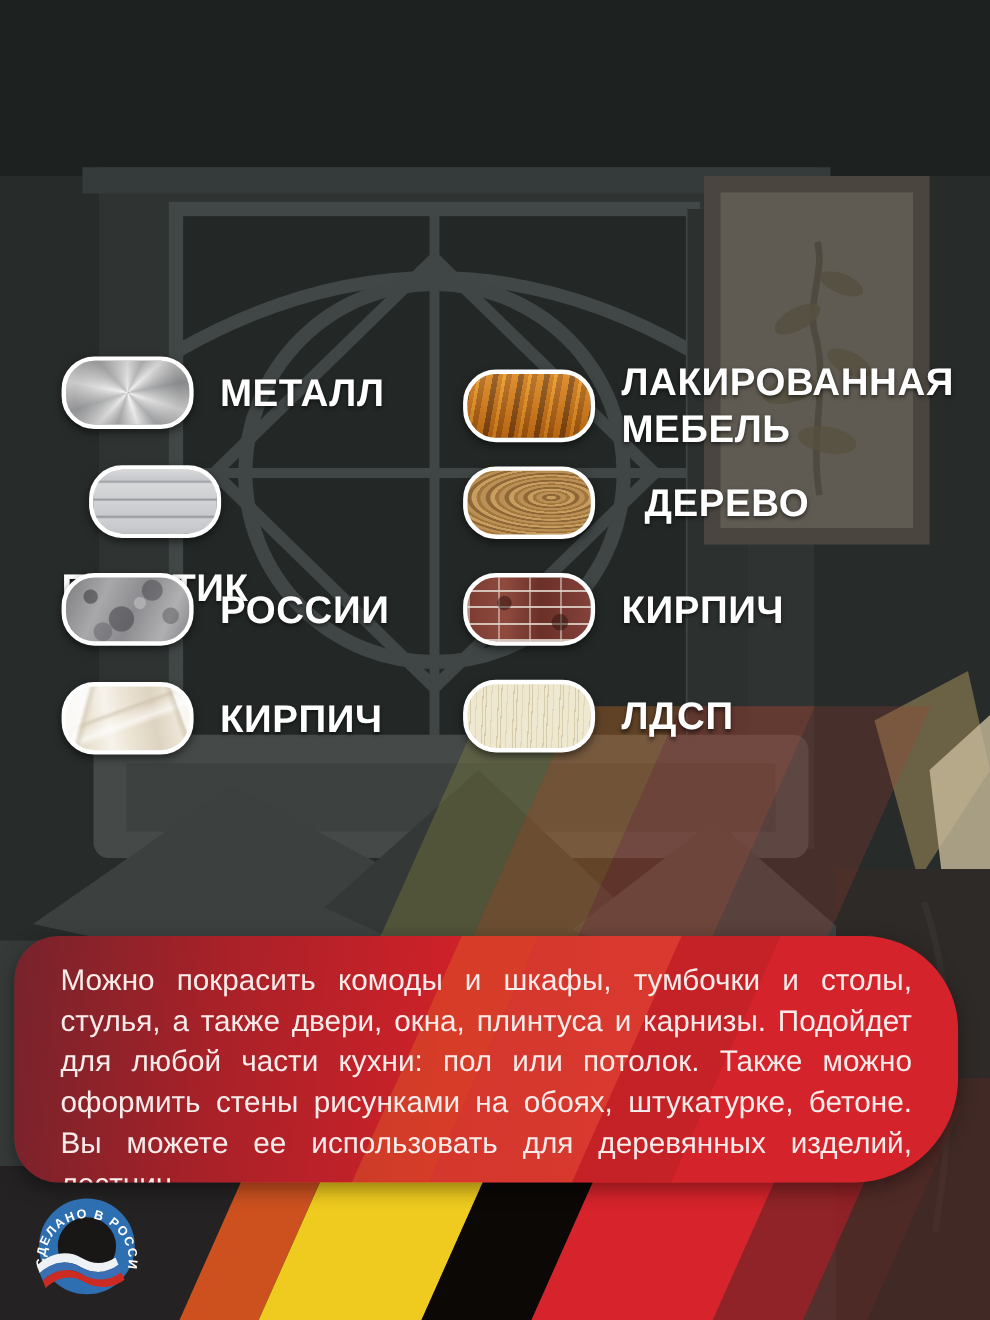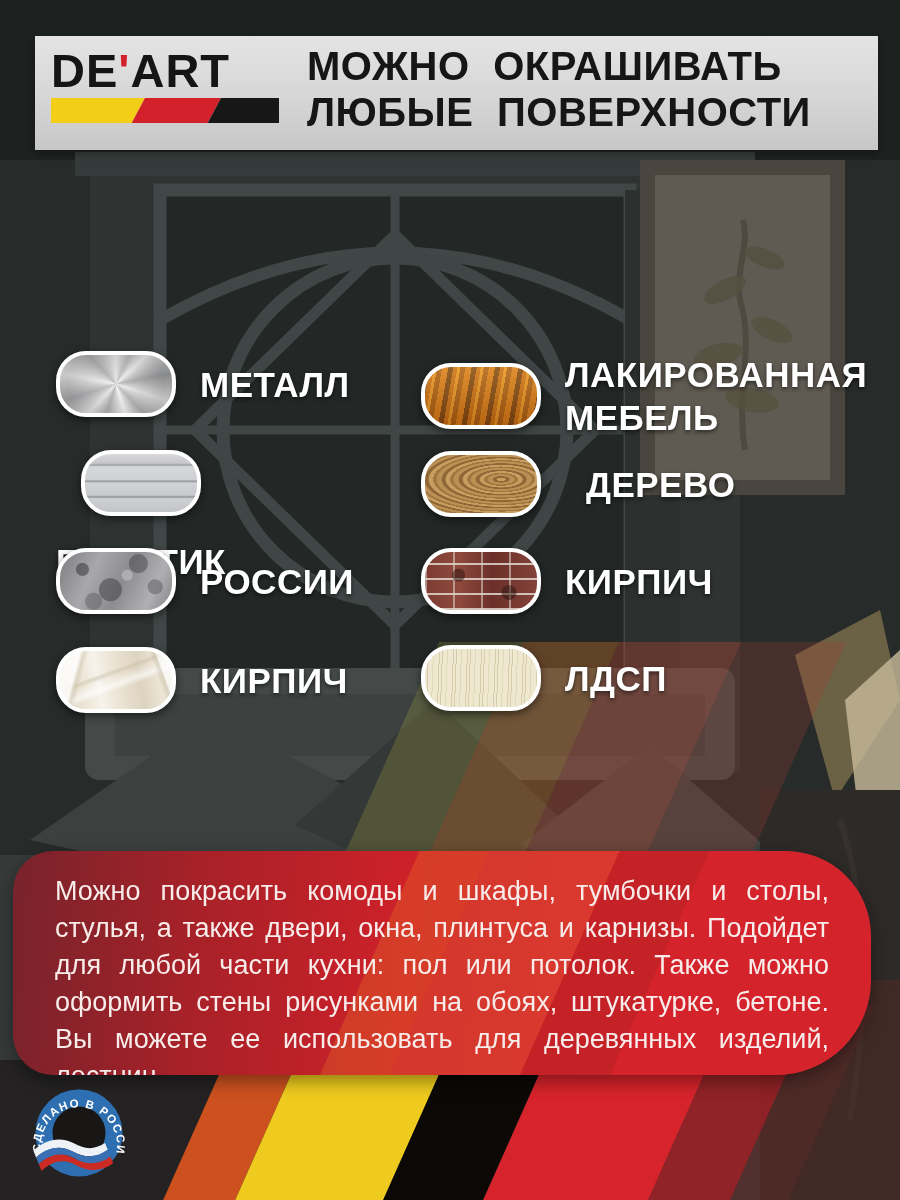--- a/index.html
+++ b/index.html
@@ -36,21 +36,21 @@
   .logo-text .ap{color:#d3212b;}
   .logo-bar{position:relative;width:228px;height:25px;margin-top:4px;overflow:hidden;}
   .logo-bar .seg{position:absolute;top:0;height:25px;transform:skewX(-28deg);transform-origin:top left;}
   .lb1{left:-18px;width:112px;background:#f2ce17;}
   .lb2{left:94px;width:76px;background:#d3212b;}
   .lb3{left:170px;width:80px;background:#171717;}
   .title{position:absolute;left:272px;top:7px;width:565px;color:#161616;
     font-size:40px;line-height:46px;font-weight:800;letter-spacing:.5px;word-spacing:12px;}
 
   
-  .swatch-row{position:absolute;display:flex;align-items:center;gap:24px;z-index:2;margin-top:27px;}
+  .swatch-row{position:absolute;display:flex;align-items:center;gap:24px;z-index:2;}
   .pill{width:112px;height:58px;border-radius:30px;border:4px solid #fff;flex:0 0 auto;
         box-shadow:0 3px 8px rgba(0,0,0,.55);}
   .swatch-label{color:#fff;font-size:35px;font-weight:700;letter-spacing:.5px;
         text-shadow:0 2px 4px rgba(0,0,0,.6);line-height:43px;}
   .rt .swatch-label{width:330px;}
   .row-l1{left:56px;top:324px;} .row-l2{left:56px;top:423px;flex-direction:column;}
   .row-l3{left:56px;top:521px;} .row-l4{left:56px;top:620px;}
   .row-r1{left:421px;top:326px;} .row-r2{left:421px;top:424px;gap:45px;}
   .row-r3{left:421px;top:521px;} .row-r4{left:421px;top:618px;align-items:center;}
 
@@ -167,34 +167,20 @@
 
   <div class="stripesB">
     <div class="s sb0"></div>
     <div class="s sb1"></div>
     <div class="s sb2"></div>
     <div class="s sb3"></div>
     <div class="s sb4"></div>
     <div class="s sb5"></div>
   </div>
 
-  <div class="header-band">
-    <div class="logo">
-      <div class="logo-text"><span>DE</span><span class="ap">'</span><span>ART</span></div>
-      <div class="logo-bar">
-        <div class="seg lb1"></div>
-        <div class="seg lb2"></div>
-        <div class="seg lb3"></div>
-      </div>
-    </div>
-    <div class="title">
-      <div>МОЖНО ОКРАШИВАТЬ</div>
-      <div>ЛЮБЫЕ ПОВЕРХНОСТИ</div>
-    </div>
-  </div>
 
   <div class="swatch-row row-l1">
     <div class="pill tex-metal"></div>
     <div class="swatch-label">МЕТАЛЛ</div>
   </div>
   <div class="swatch-row row-l2">
     <div class="pill tex-plastic"></div>
     <div class="swatch-label">ПЛАСТИК</div>
   </div>
   <div class="swatch-row row-l3">

